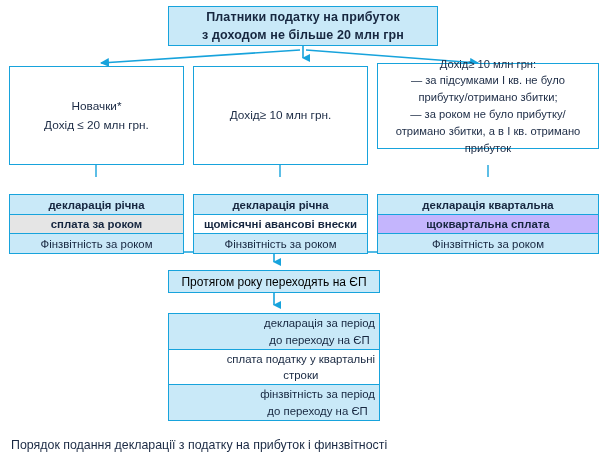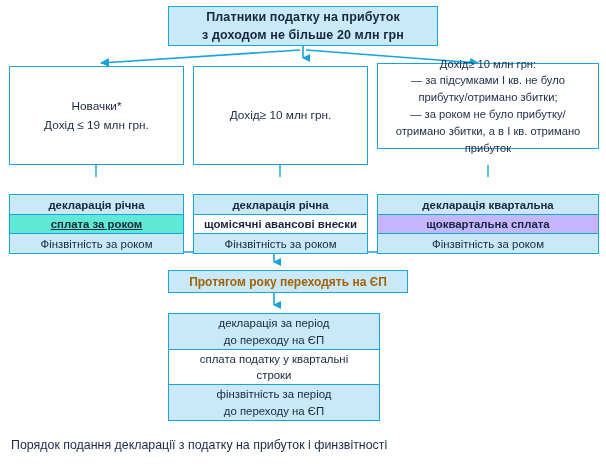--- a/index.html
+++ b/index.html
@@ -90,37 +90,37 @@
   .band:first-child { margin-top: 17px; }
   .band.fill-blue  { background: #C9E9F8; }
   .band.fill-white { background: #ffffff; }
   .band.bold       { font-weight: bold; }
   .band.regular    { font-weight: normal; }
 
   
   .ep-box {
     left: 168px;
     top: 270px;
-    width: 240px;
+    width: 212px;
     height: 23px;
     background: #C9E9F8;
     font-size: 12px;
-    font-weight: bold;
-    color: #a16207;
+    font-weight: normal;
+    color: #000000;
   }
 
   
   .stack-bottom { left: 168px; top: 313px; width: 212px; }
   .band-tall {
     box-sizing: border-box;
     border: 1.4px solid #17A3DC;
     height: 37px;
     display: flex;
     align-items: center;
-    justify-content: center;
+    justify-content: flex-end;
     text-align: center;
     font-size: 11.4px;
     line-height: 1.45;
     color: #16263F;
     margin-top: -1.4px;
     padding: 0 4px;
   }
   .band-tall:first-child { margin-top: 0; }
 
   
@@ -188,21 +188,21 @@
   <div class="node header-box">
     <div>
       <span class="line-break">Платники податку на прибуток</span>
       <span class="line-break">з доходом не більше 20 млн грн</span>
     </div>
   </div>
 
   <div class="node cond-box cond-left">
     <div>
       <span class="line-break">Новачки*</span>
-      <span class="line-break">Дохід ≤ 19 млн грн.</span>
+      <span class="line-break">Дохід ≤ 20 млн грн.</span>
     </div>
   </div>
 
   <div class="node cond-box cond-mid">
     <div>
       <span class="line-break">Дохід≥ 10 млн грн.</span>
     </div>
   </div>
 
   <div class="node cond-box cond-right">
@@ -211,21 +211,21 @@
       <span class="line-break">— за підсумками I кв. не було</span>
       <span class="line-break">прибутку/отримано збитки;</span>
       <span class="line-break">— за роком не було прибутку/</span>
       <span class="line-break">отримано збитки, а в I кв. отримано</span>
       <span class="line-break">прибуток</span>
     </div>
   </div>
 
   <div class="stack stack-left">
     <div class="band fill-blue bold" style="background: rgb(201, 233, 248); font-weight: bold;">декларація річна</div>
-    <div class="band fill-white bold" style="background: #5eead4; font-weight: bold; text-decoration: underline;">сплата за роком</div>
+    <div class="band fill-white bold" style="background: #e5e5e5; font-weight: bold;">сплата за роком</div>
     <div class="band fill-blue regular" style="background: rgb(201, 233, 248); font-weight: normal;">Фінзвітність за роком</div>
   </div>
 
   <div class="stack stack-mid">
     <div class="band fill-blue bold" style="background: rgb(201, 233, 248); font-weight: bold;">декларація річна</div>
     <div class="band fill-white bold" style="background: rgb(255, 255, 255); font-weight: bold;">щомісячні авансові внески</div>
     <div class="band fill-blue regular" style="background: rgb(201, 233, 248); font-weight: normal;">Фінзвітність за роком</div>
   </div>
 
   <div class="stack stack-right">

